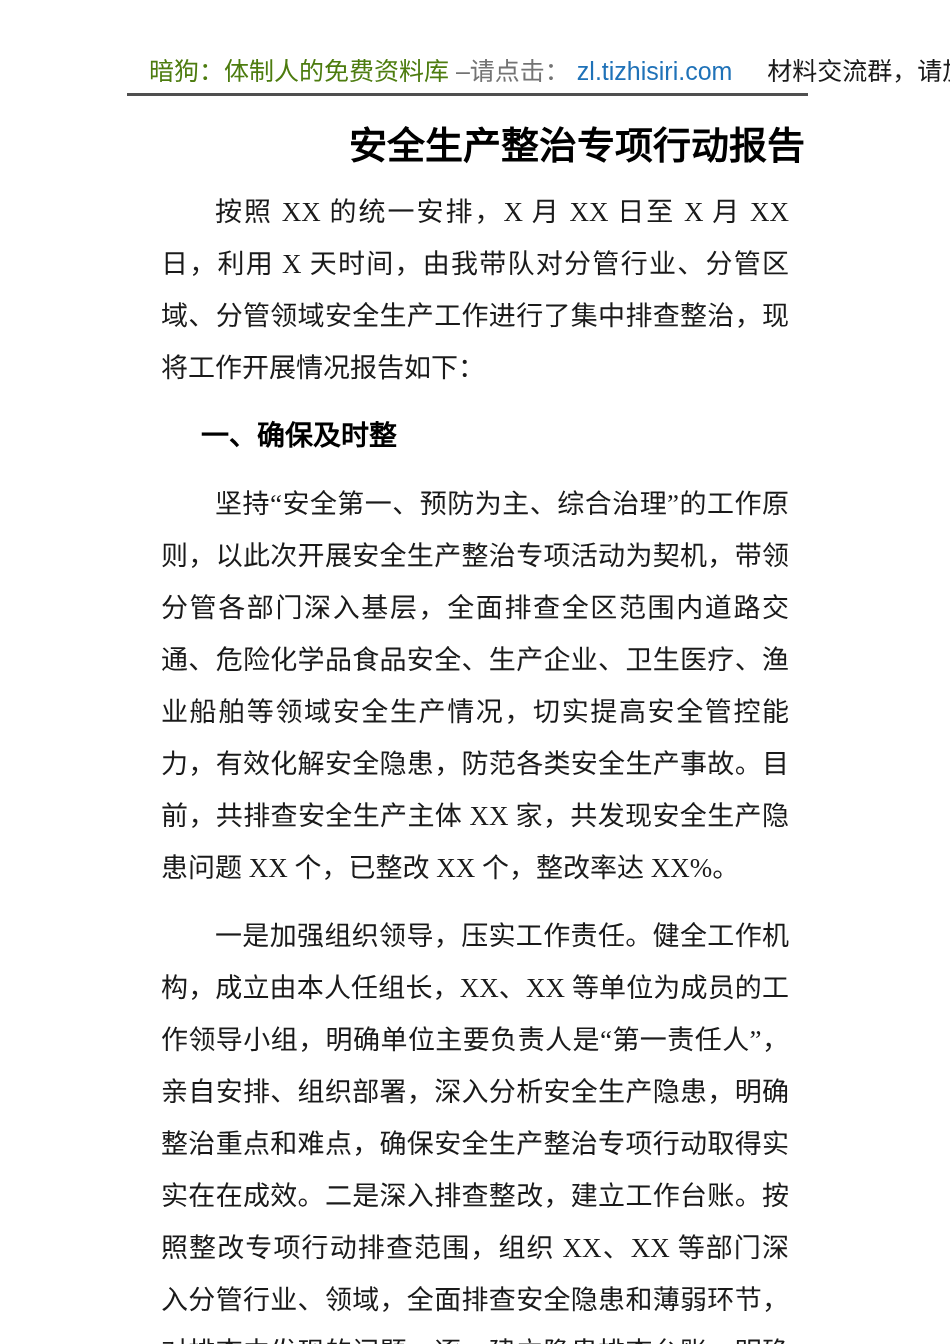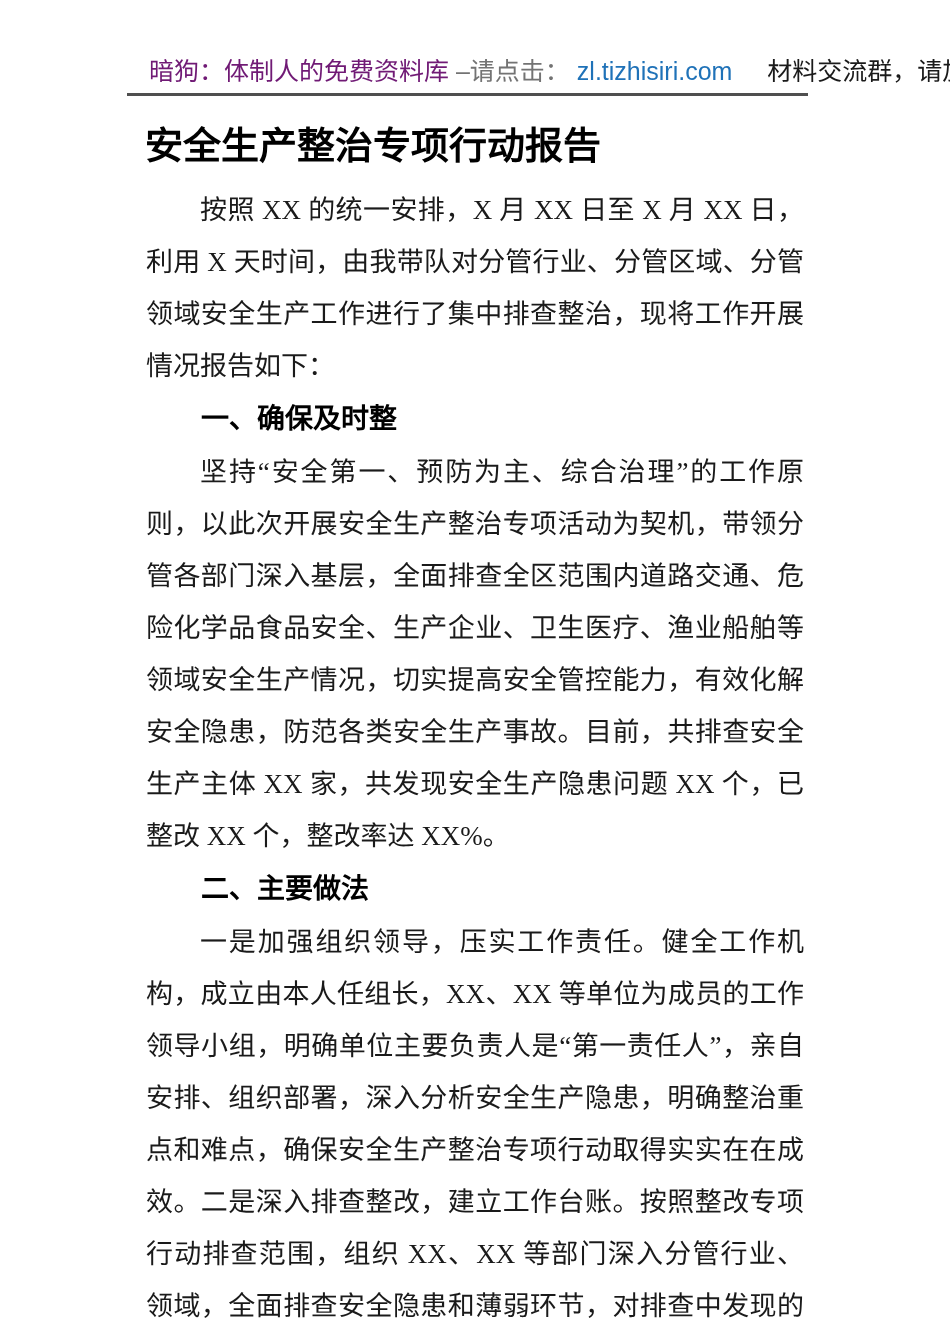--- a/index.html
+++ b/index.html
@@ -21,43 +21,43 @@
   
   .promo-header {
     margin: 0 -3px 0 -18px;           
     border-bottom: 3px solid #4f4f4f;
     padding: 0 0 7px 22px;
     font-family: "Liberation Sans", "DejaVu Sans", sans-serif;
     font-size: 25px;
     line-height: 30px;
     white-space: nowrap;
   }
-  .promo-brand   { color: #701a75; }
+  .promo-brand   { color: #4d7c0f; }
   .promo-prompt  { color: #737373; }
   .promo-link    { color: #1f72b8; text-decoration: none; cursor: pointer; }
   .promo-note    { color: #1a1a1a; margin-left: 28px; }
   
   .doc-title {
     margin: 26px 0 0 0;
     font-family: "Liberation Sans", "DejaVu Sans", sans-serif;
     font-weight: bold;
     font-size: 38px;
     line-height: 48px;
-    text-align: left;
+    text-align: right;
     color: #000000;
   }
   .doc-body {
     margin-top: 14px;
     font-family: "Liberation Serif", "DejaVu Serif", serif;
     font-size: 27px;
     line-height: 52px;
     text-align: justify;
   }
   .doc-body p {
-    margin: 1px;
+    margin: 16px;
     text-indent: 2em;
   }
   .section-heading {
     margin: 0;
     text-indent: 2em;
     font-family: "Liberation Sans", "DejaVu Sans", sans-serif;
     font-weight: bold;
     font-size: 28px;
     line-height: 52px;
     color: #000000;
@@ -77,18 +77,17 @@
 
   <h1 class="doc-title">安全生产整治专项行动报告</h1>
 
   <div class="doc-body">
     <p>按照 XX 的统一安排，X 月 XX 日至 X 月 XX 日，利用 X 天时间，由我带队对分管行业、分管区域、分管领域安全生产工作进行了集中排查整治，现将工作开展情况报告如下：</p>
 
     <h2 class="section-heading">一、确保及时整</h2>
 
     <p>坚持“安全第一、预防为主、综合治理”的工作原则，以此次开展安全生产整治专项活动为契机，带领分管各部门深入基层，全面排查全区范围内道路交通、危险化学品食品安全、生产企业、卫生医疗、渔业船舶等领域安全生产情况，切实提高安全管控能力，有效化解安全隐患，防范各类安全生产事故。目前，共排查安全生产主体 XX 家，共发现安全生产隐患问题 XX 个，已整改 XX 个，整改率达 XX%。</p>
 
-    <h2 class="section-heading">二、主要做法</h2>
 
     <p>一是加强组织领导，压实工作责任。健全工作机构，成立由本人任组长，XX、XX 等单位为成员的工作领导小组，明确单位主要负责人是“第一责任人”，亲自安排、组织部署，深入分析安全生产隐患，明确整治重点和难点，确保安全生产整治专项行动取得实实在在成效。二是深入排查整改，建立工作台账。按照整改专项行动排查范围，组织 XX、XX 等部门深入分管行业、领域，全面排查安全隐患和薄弱环节，对排查中发现的问题，逐一建立隐患排查台账，明确整改措施、整改时限、具体负责人，确保及时整</p>
   </div>
 
 </div>
 
 </body></html>

